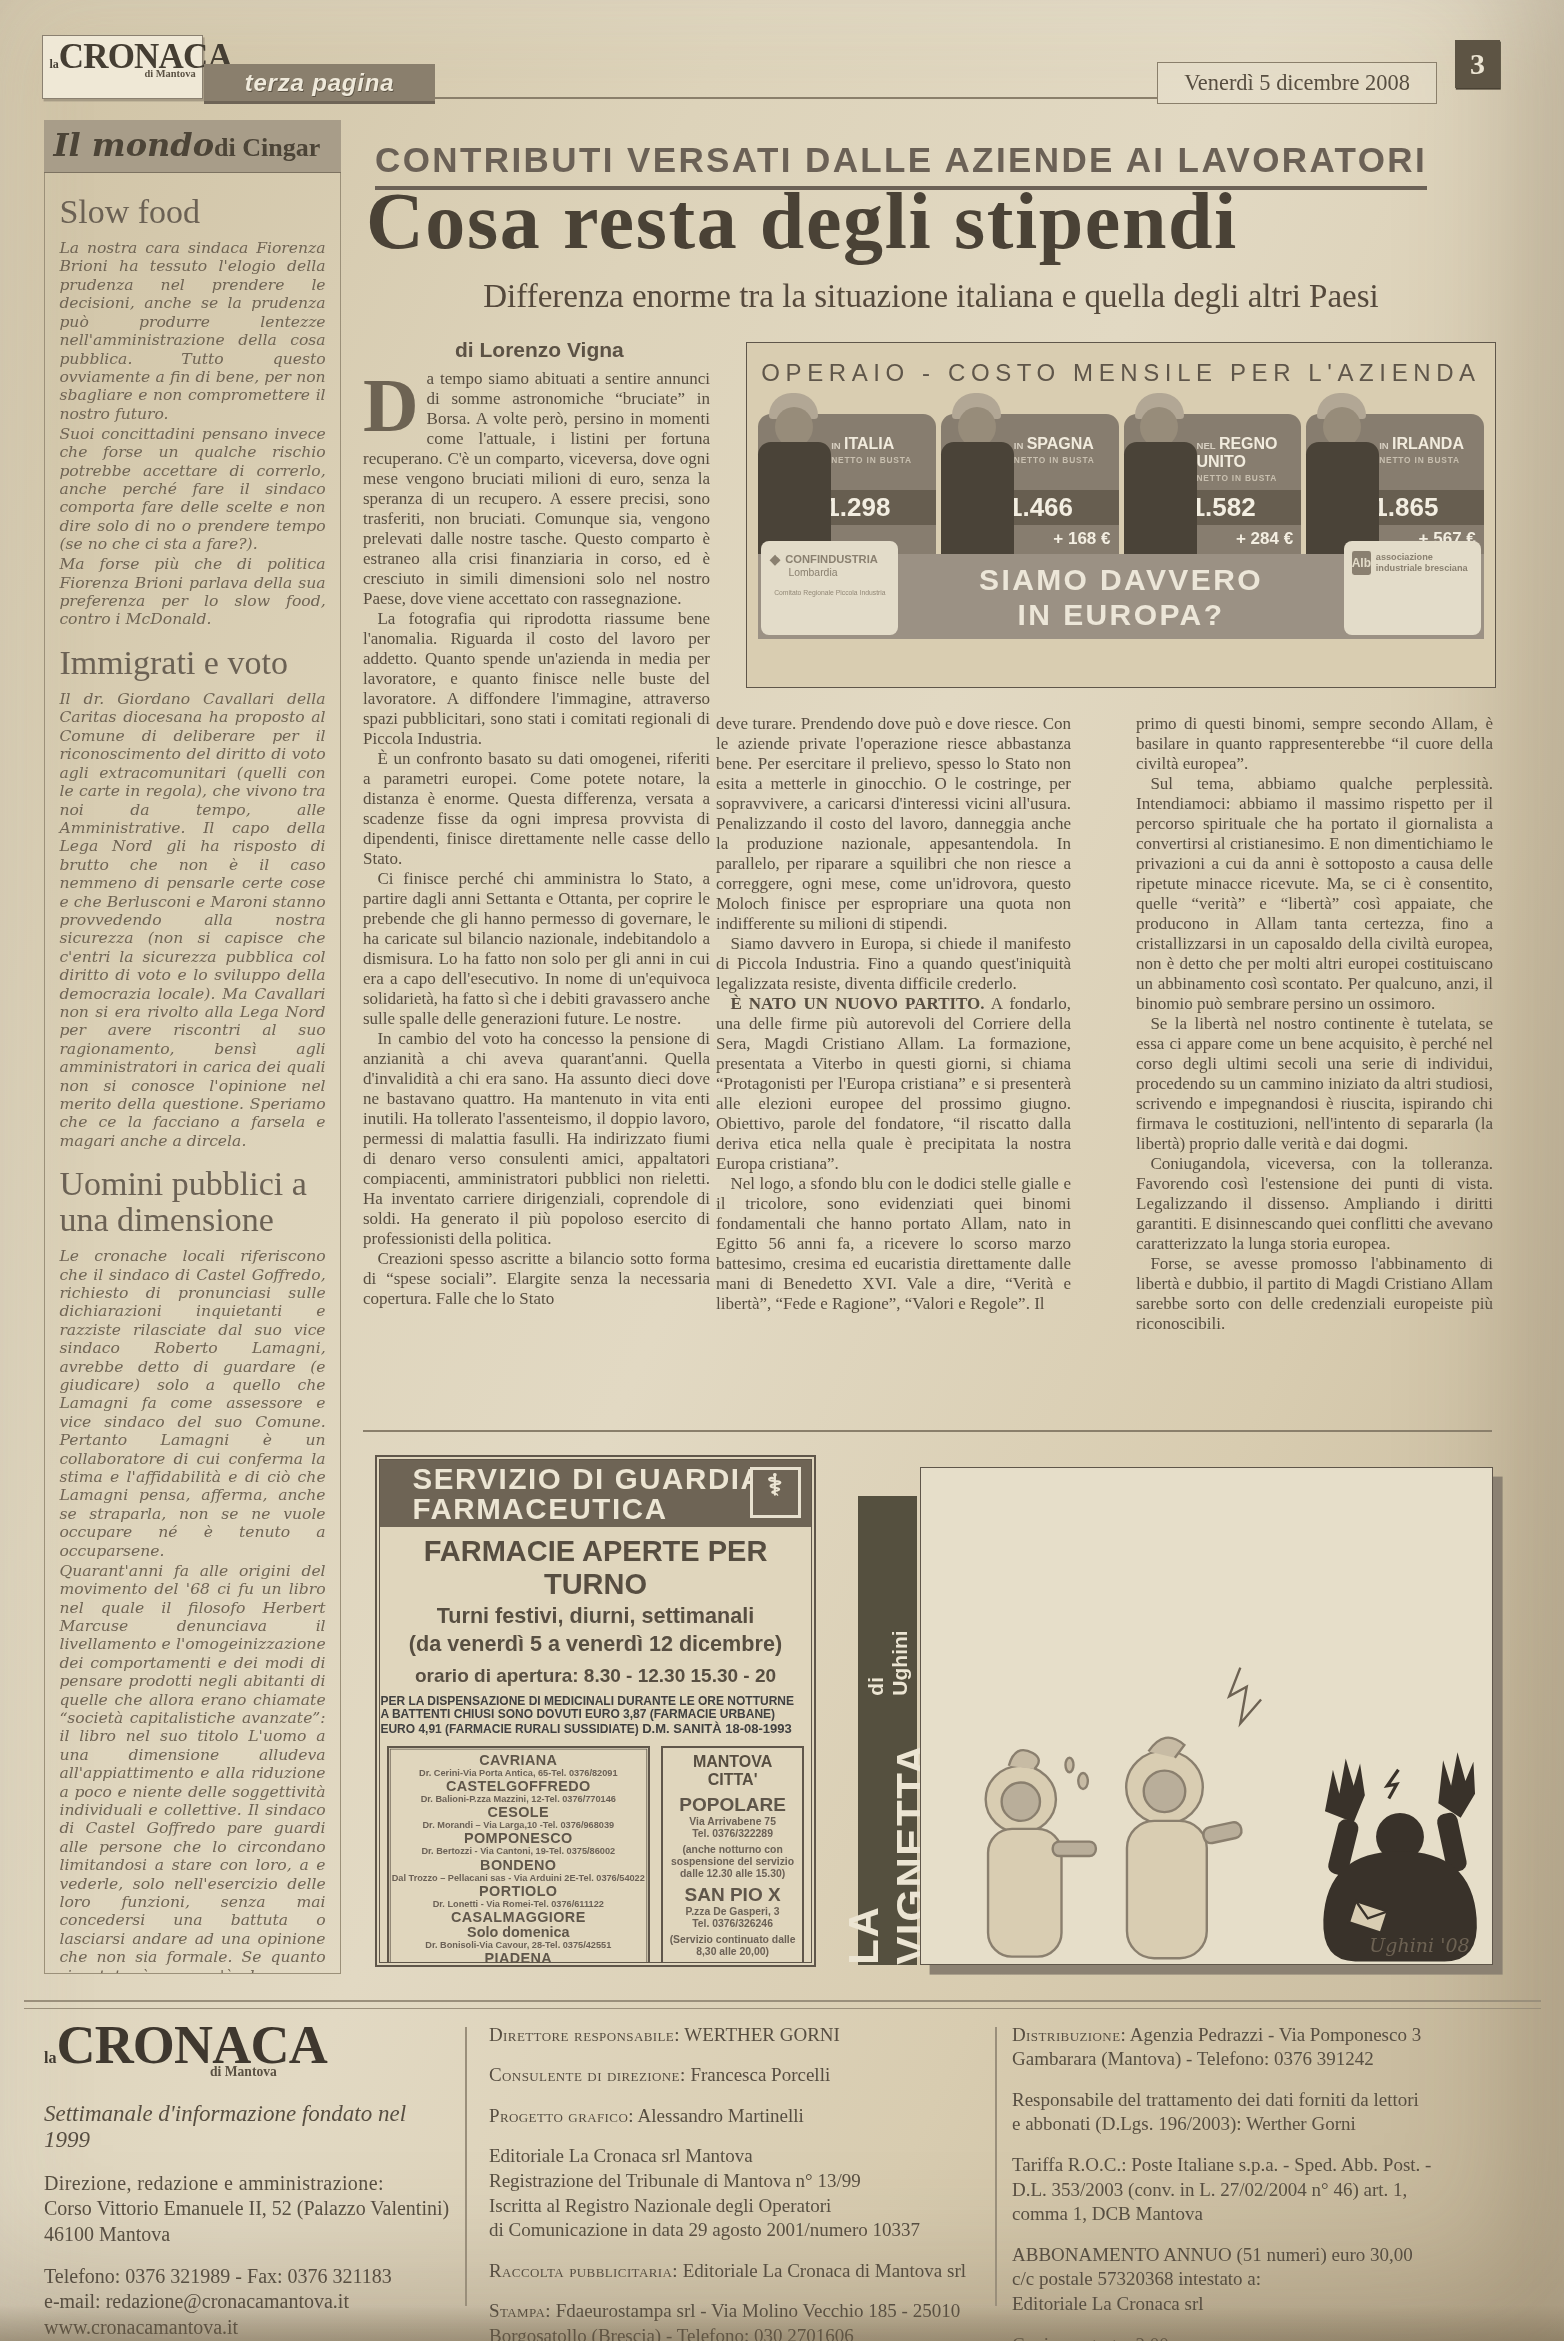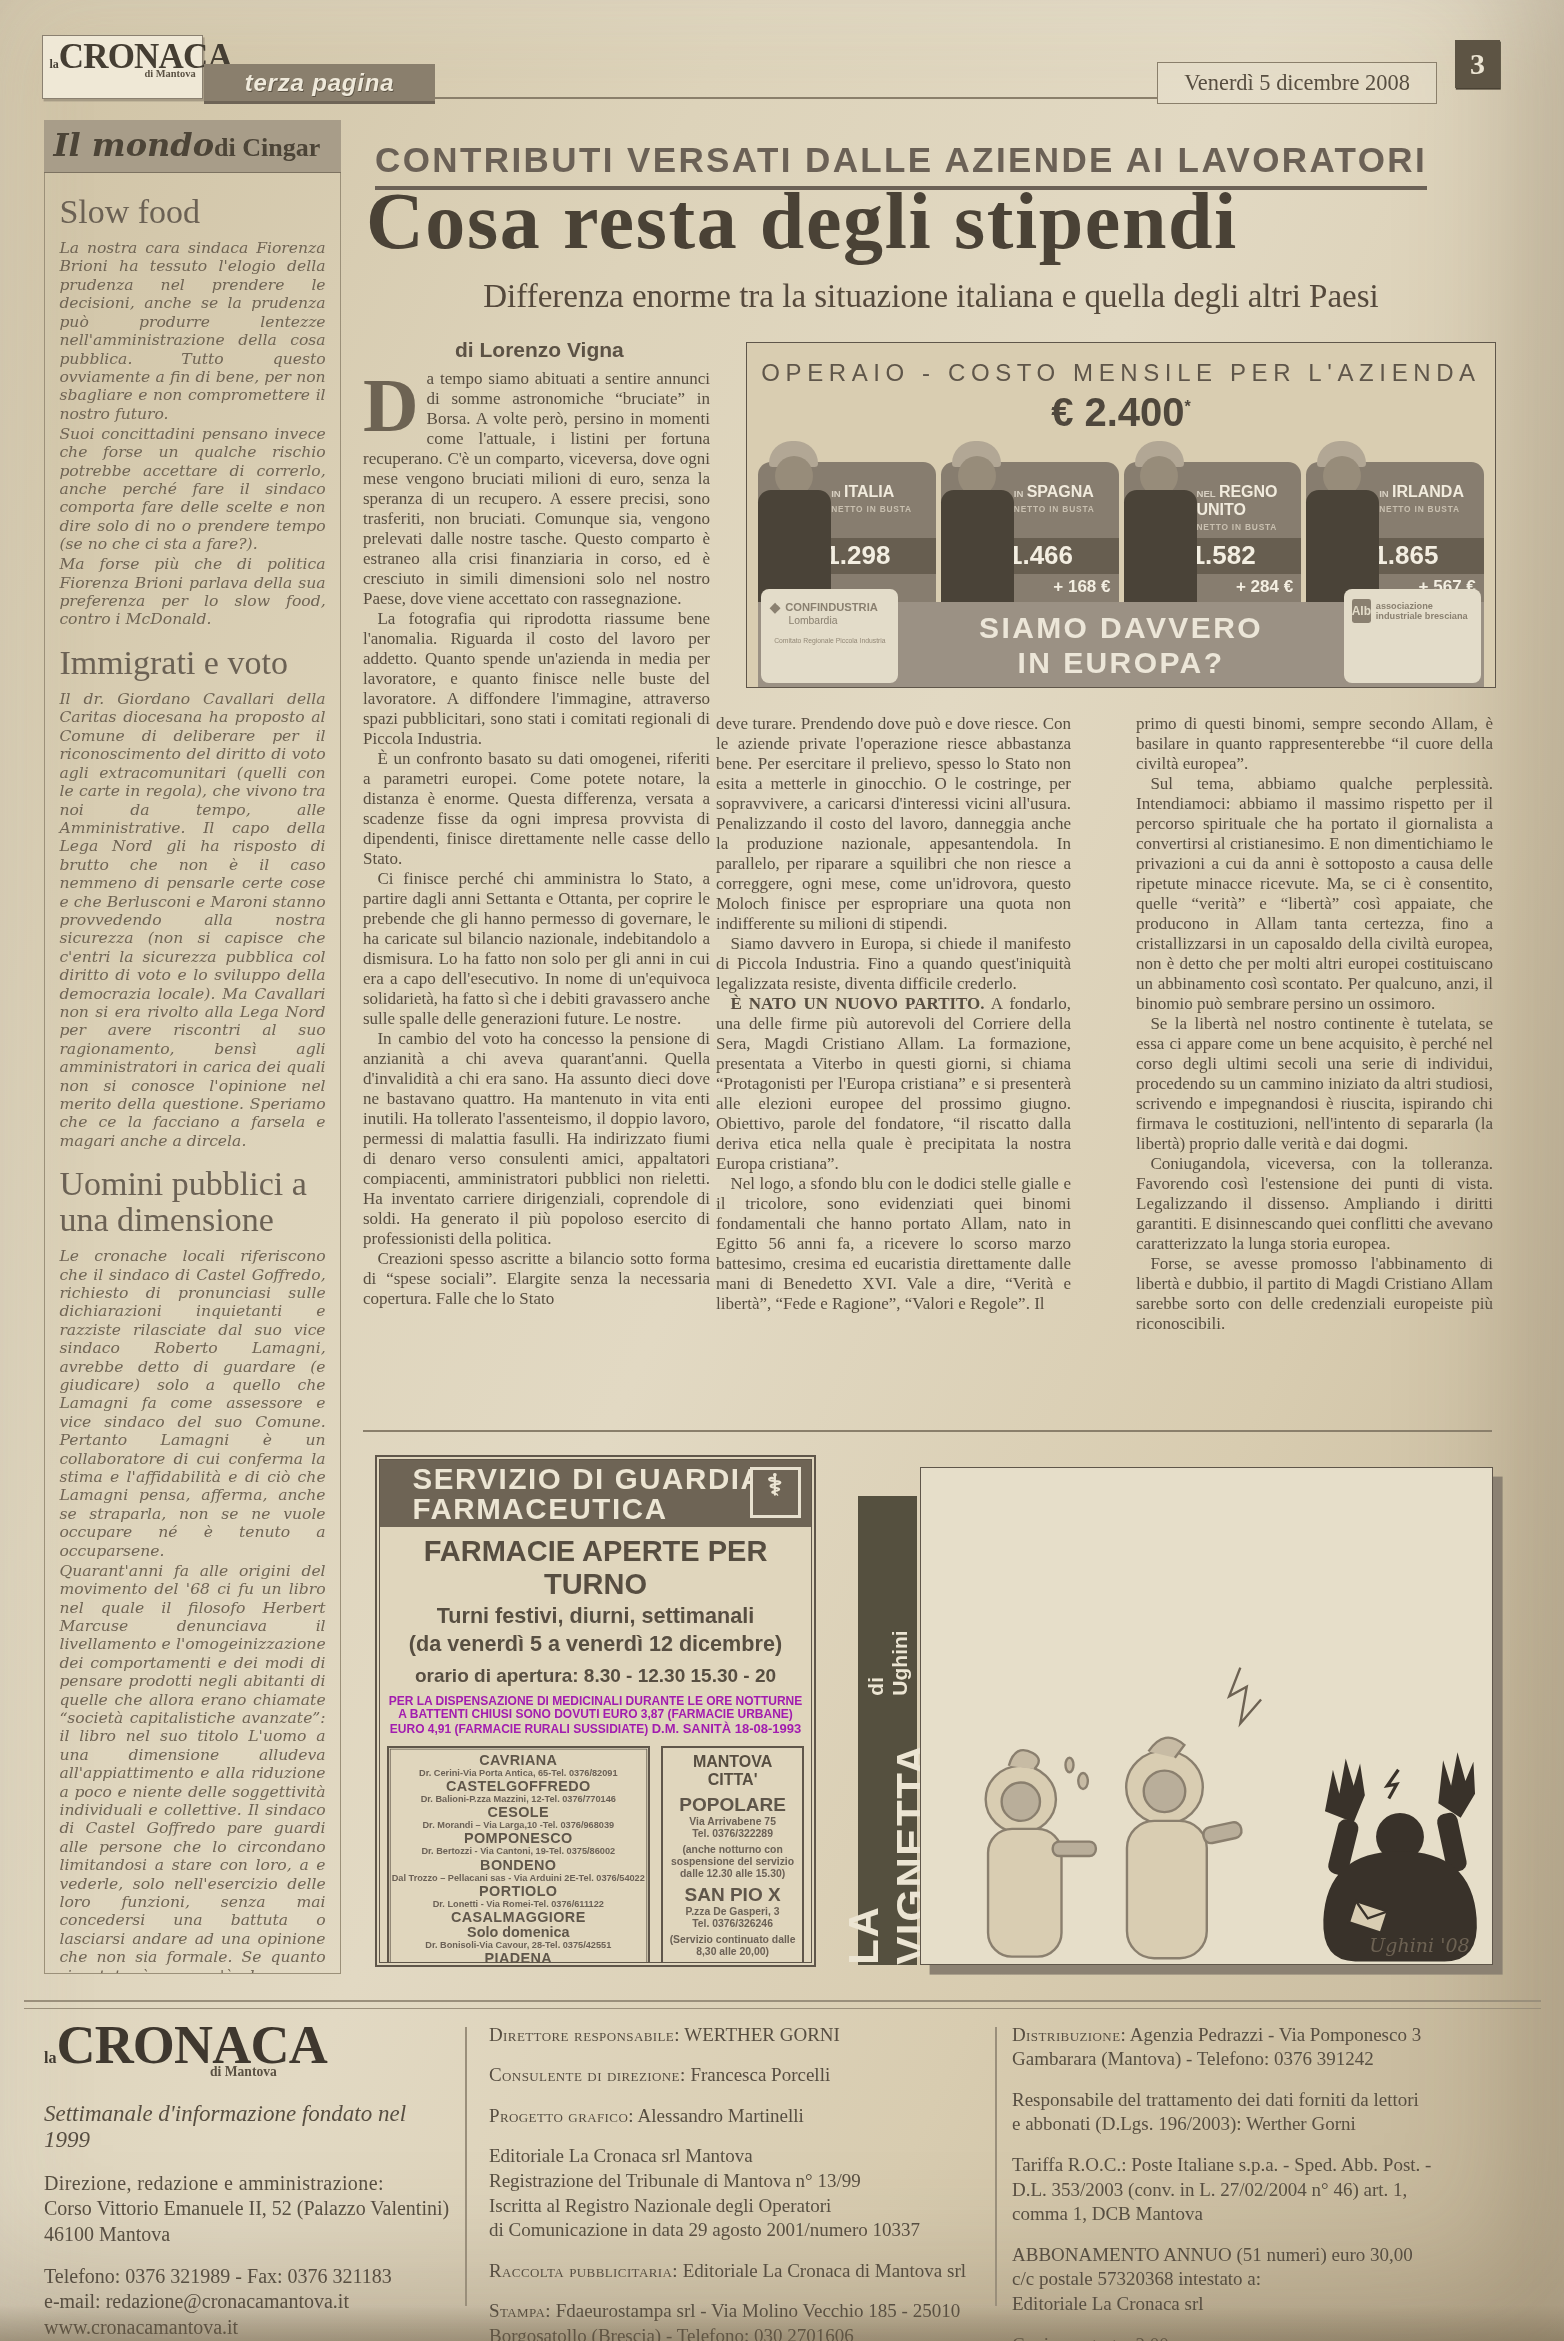--- a/index.html
+++ b/index.html
@@ -93,21 +93,21 @@
     box-sizing:border-box;background:#e0d6bd;}
   .pharma-inner{position:absolute;inset:2.4px;border:0.8px solid #5f564a;overflow:hidden;}
   .ph-head{position:relative;height:67px;background:#6e6455;display:flex;flex-direction:column;
     align-items:flex-start;justify-content:center;padding-left:32px;}
   .ph-head div{font:bold 29.5px/30px "Liberation Sans",sans-serif;letter-spacing:1.6px;color:#ece5d3;}
   .ph-cross{position:absolute;right:9.6px;top:6.4px;width:51px;height:51px;border:3.2px solid #e8e1cf;
     background:#6e6455;color:#ece5d3;font:35px/46px "DejaVu Sans",sans-serif;text-align:center;box-sizing:border-box;}
   .ph-title{text-align:center;font:bold 29px "Liberation Sans",sans-serif;color:#574e41;margin-top:8px;}
   .ph-sub{text-align:center;font:bold 21.6px "Liberation Sans",sans-serif;color:#574e41;margin-top:1.6px;}
   .ph-hours{text-align:center;font:bold 19px "Liberation Sans",sans-serif;color:#574e41;margin-top:8px;}
-  .ph-note{text-align:center;font:bold 12px/13.6px "Liberation Sans",sans-serif;color:#a21caf;margin-top:8px;}
+  .ph-note{font:bold 12px/13.6px "Liberation Sans",sans-serif;color:#404040;margin-top:8px;}
   .ph-note .ref{font-size:13px;}
   .ph-cols{display:flex;gap:11.2px;padding:9.6px 6.4px 0 6.4px;}
   .ph-left{width:263px;height:281px;border:2.4px solid #5f564a;box-shadow:inset 0 0 0 0.8px #e0d6bd,inset 0 0 0 1.6px #5f564a;
     box-sizing:border-box;text-align:center;padding-top:4.8px;overflow:hidden;}
   .town-name{font:bold 14.4px/15px "Liberation Sans",sans-serif;color:#5f564a;letter-spacing:0.4px;}
   .town-sub{font:bold 14.4px/15px "Liberation Sans",sans-serif;color:#5f564a;}
   .town-detail{font:bold 9.2px/10.4px "Liberation Sans",sans-serif;color:#6b6156;margin-bottom:0.8px;}
   .ph-right{flex:1;display:flex;flex-direction:column;gap:9.6px;}
   .pr-box{border:2.4px solid #5f564a;box-sizing:border-box;text-align:center;padding:4.8px 3.2px;overflow:hidden;}
   .pr-city{font:bold 16px "Liberation Sans",sans-serif;color:#574e41;margin-bottom:4.8px;}
@@ -190,21 +190,20 @@
     <p class="noindent"><span class="dropcap">D</span><span>a tempo siamo abituati a sentire annunci di somme astronomiche “bruciate” in Borsa. A volte però, persino in momenti come l'attuale, i listini per fortuna recuperano. C'è un comparto, viceversa, dove ogni mese vengono bruciati milioni di euro, senza la speranza di un recupero. A essere precisi, sono trasferiti, non bruciati. Comunque sia, vengono prelevati dalle nostre tasche. Questo comparto è estraneo alla crisi finanziaria in corso, ed è cresciuto in simili dimensioni solo nel nostro Paese, dove viene accettato con rassegnazione.</span></p>
     <p>La fotografia qui riprodotta riassume bene l'anomalia. Riguarda il costo del lavoro per addetto. Quanto spende un'azienda in media per lavoratore, e quanto finisce nelle buste del lavoratore. A diffondere l'immagine, attraverso spazi pubblicitari, sono stati i comitati regionali di Piccola Industria.</p>
     <p>È un confronto basato su dati omogenei, riferiti a parametri europei. Come potete notare, la distanza è enorme. Questa differenza, versata a scadenze fisse da ogni impresa provvista di dipendenti, finisce direttamente nelle casse dello Stato.</p>
     <p>Ci finisce perché chi amministra lo Stato, a partire dagli anni Settanta e Ottanta, per coprire le prebende che gli hanno permesso di governare, le ha caricate sul bilancio nazionale, indebitandolo a dismisura. Lo ha fatto non solo per gli anni in cui era a capo dell'esecutivo. In nome di un'equivoca solidarietà, ha fatto sì che i debiti gravassero anche sulle spalle delle generazioni future. Le nostre.</p>
     <p>In cambio del voto ha concesso la pensione di anzianità a chi aveva quarant'anni. Quella d'invalidità a chi era sano. Ha assunto dieci dove ne bastavano quattro. Ha mantenuto in vita enti inutili. Ha tollerato l'assenteismo, il doppio lavoro, permessi di malattia fasulli. Ha indirizzato fiumi di denaro verso consulenti amici, appaltatori compiacenti, amministratori pubblici non rieletti. Ha inventato carriere dirigenziali, coprendole di soldi. Ha generato il più popoloso esercito di professionisti della politica.</p>
     <p>Creazioni spesso ascritte a bilancio sotto forma di “spese sociali”. Elargite senza la necessaria copertura. Falle che lo Stato</p>
   </div>
 
   <div class="infobox">
     <div class="info-title">OPERAIO - COSTO MENSILE PER L'AZIENDA</div>
-    <div class="info-total"><span>€ 2.400</span><sup>*</sup></div>
     <div class="cards">
       <div class="card">
         <div class="worker">
             <div class="helmet"></div>
             <div class="face"></div>
             <div class="torso"></div>
           </div>
         <div class="card-label"><span class="card-prefix">IN</span> <span class="card-country">ITALIA</span><div class="card-netto">NETTO IN BUSTA</div></div>
         <div class="card-value">€ 1.298</div>
         <div class="card-delta"></div>

